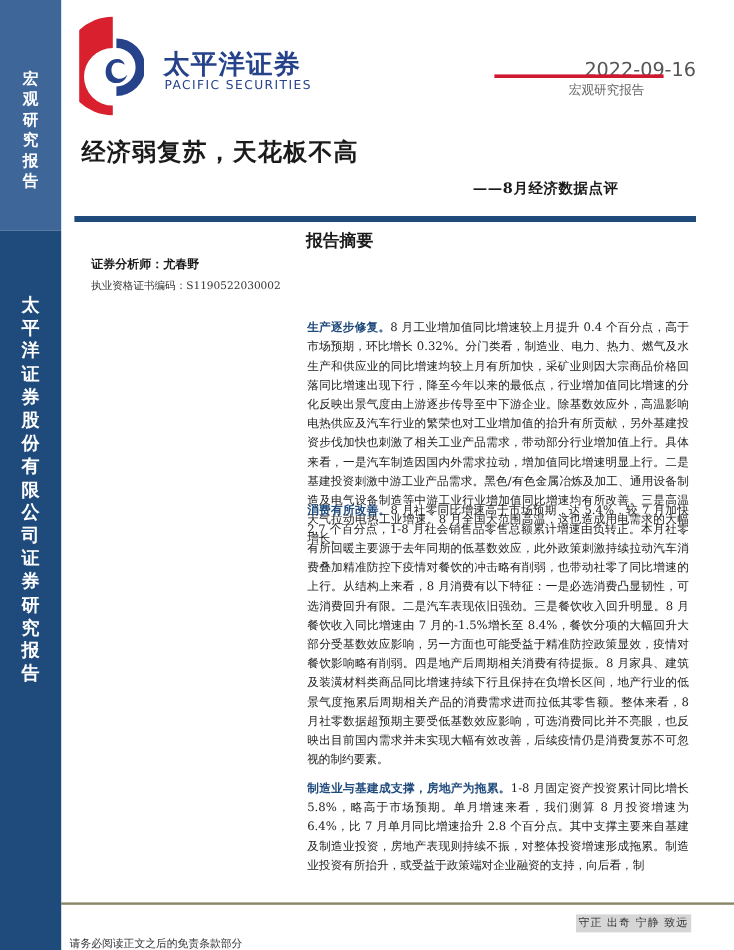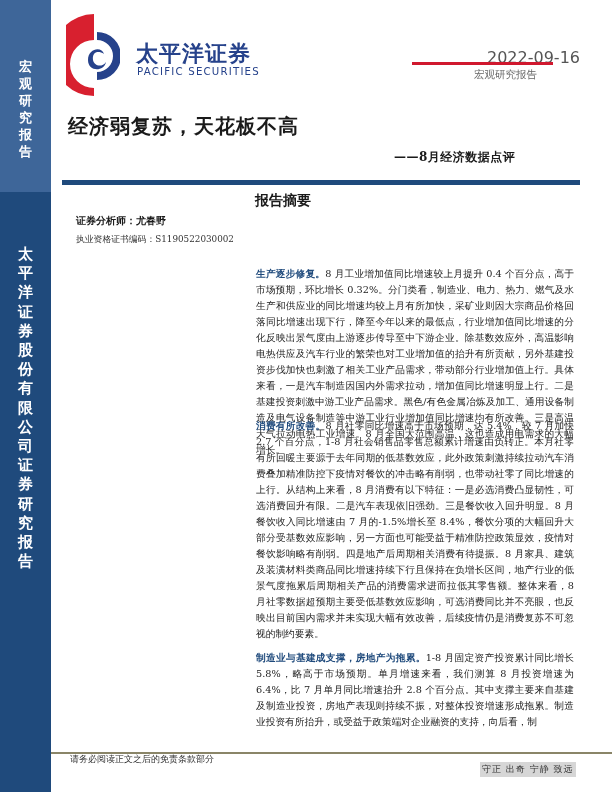--- a/index.html
+++ b/index.html
@@ -34,21 +34,21 @@
   .analyst .small { font-size:8.8px; color:#333; }
 
   .summary-title { position:absolute; left:255px; top:192px; font-size:14px; font-weight:bold; }
   .body { position:absolute; left:256px; width:318px; font-size:9.7px; line-height:16px; text-align:justify; color:#222; }
   .body .lead { color:#1f4a7c; font-weight:bold; }
   .p1 { top:218px;margin-top:48px; }
   .p2 { top:418px; }
   .p3 { top:650px; }
 
   .footer-rule { position:absolute; left:51px; top:752px; width:561px; height:2px; background:#8a8568; }
-  .footer-left { position:absolute; left:58px; top:753px; font-size:9px; color:#333;margin-left:12px; }
+  .footer-left { position:absolute; left:58px; top:780px; font-size:9px; color:#333; }
   .footer-right { position:absolute; left:480px; top:762px; font-size:9px; color:#333; background:#d6d6d6; padding:1px 2px; letter-spacing:1px; }
 </style>
 </head>
 <body>
 
 <div class="sidebar-top"></div>
 <div class="sidebar-bottom"></div>
 
 <div class="vtext vt1">
   <span>宏</span>

